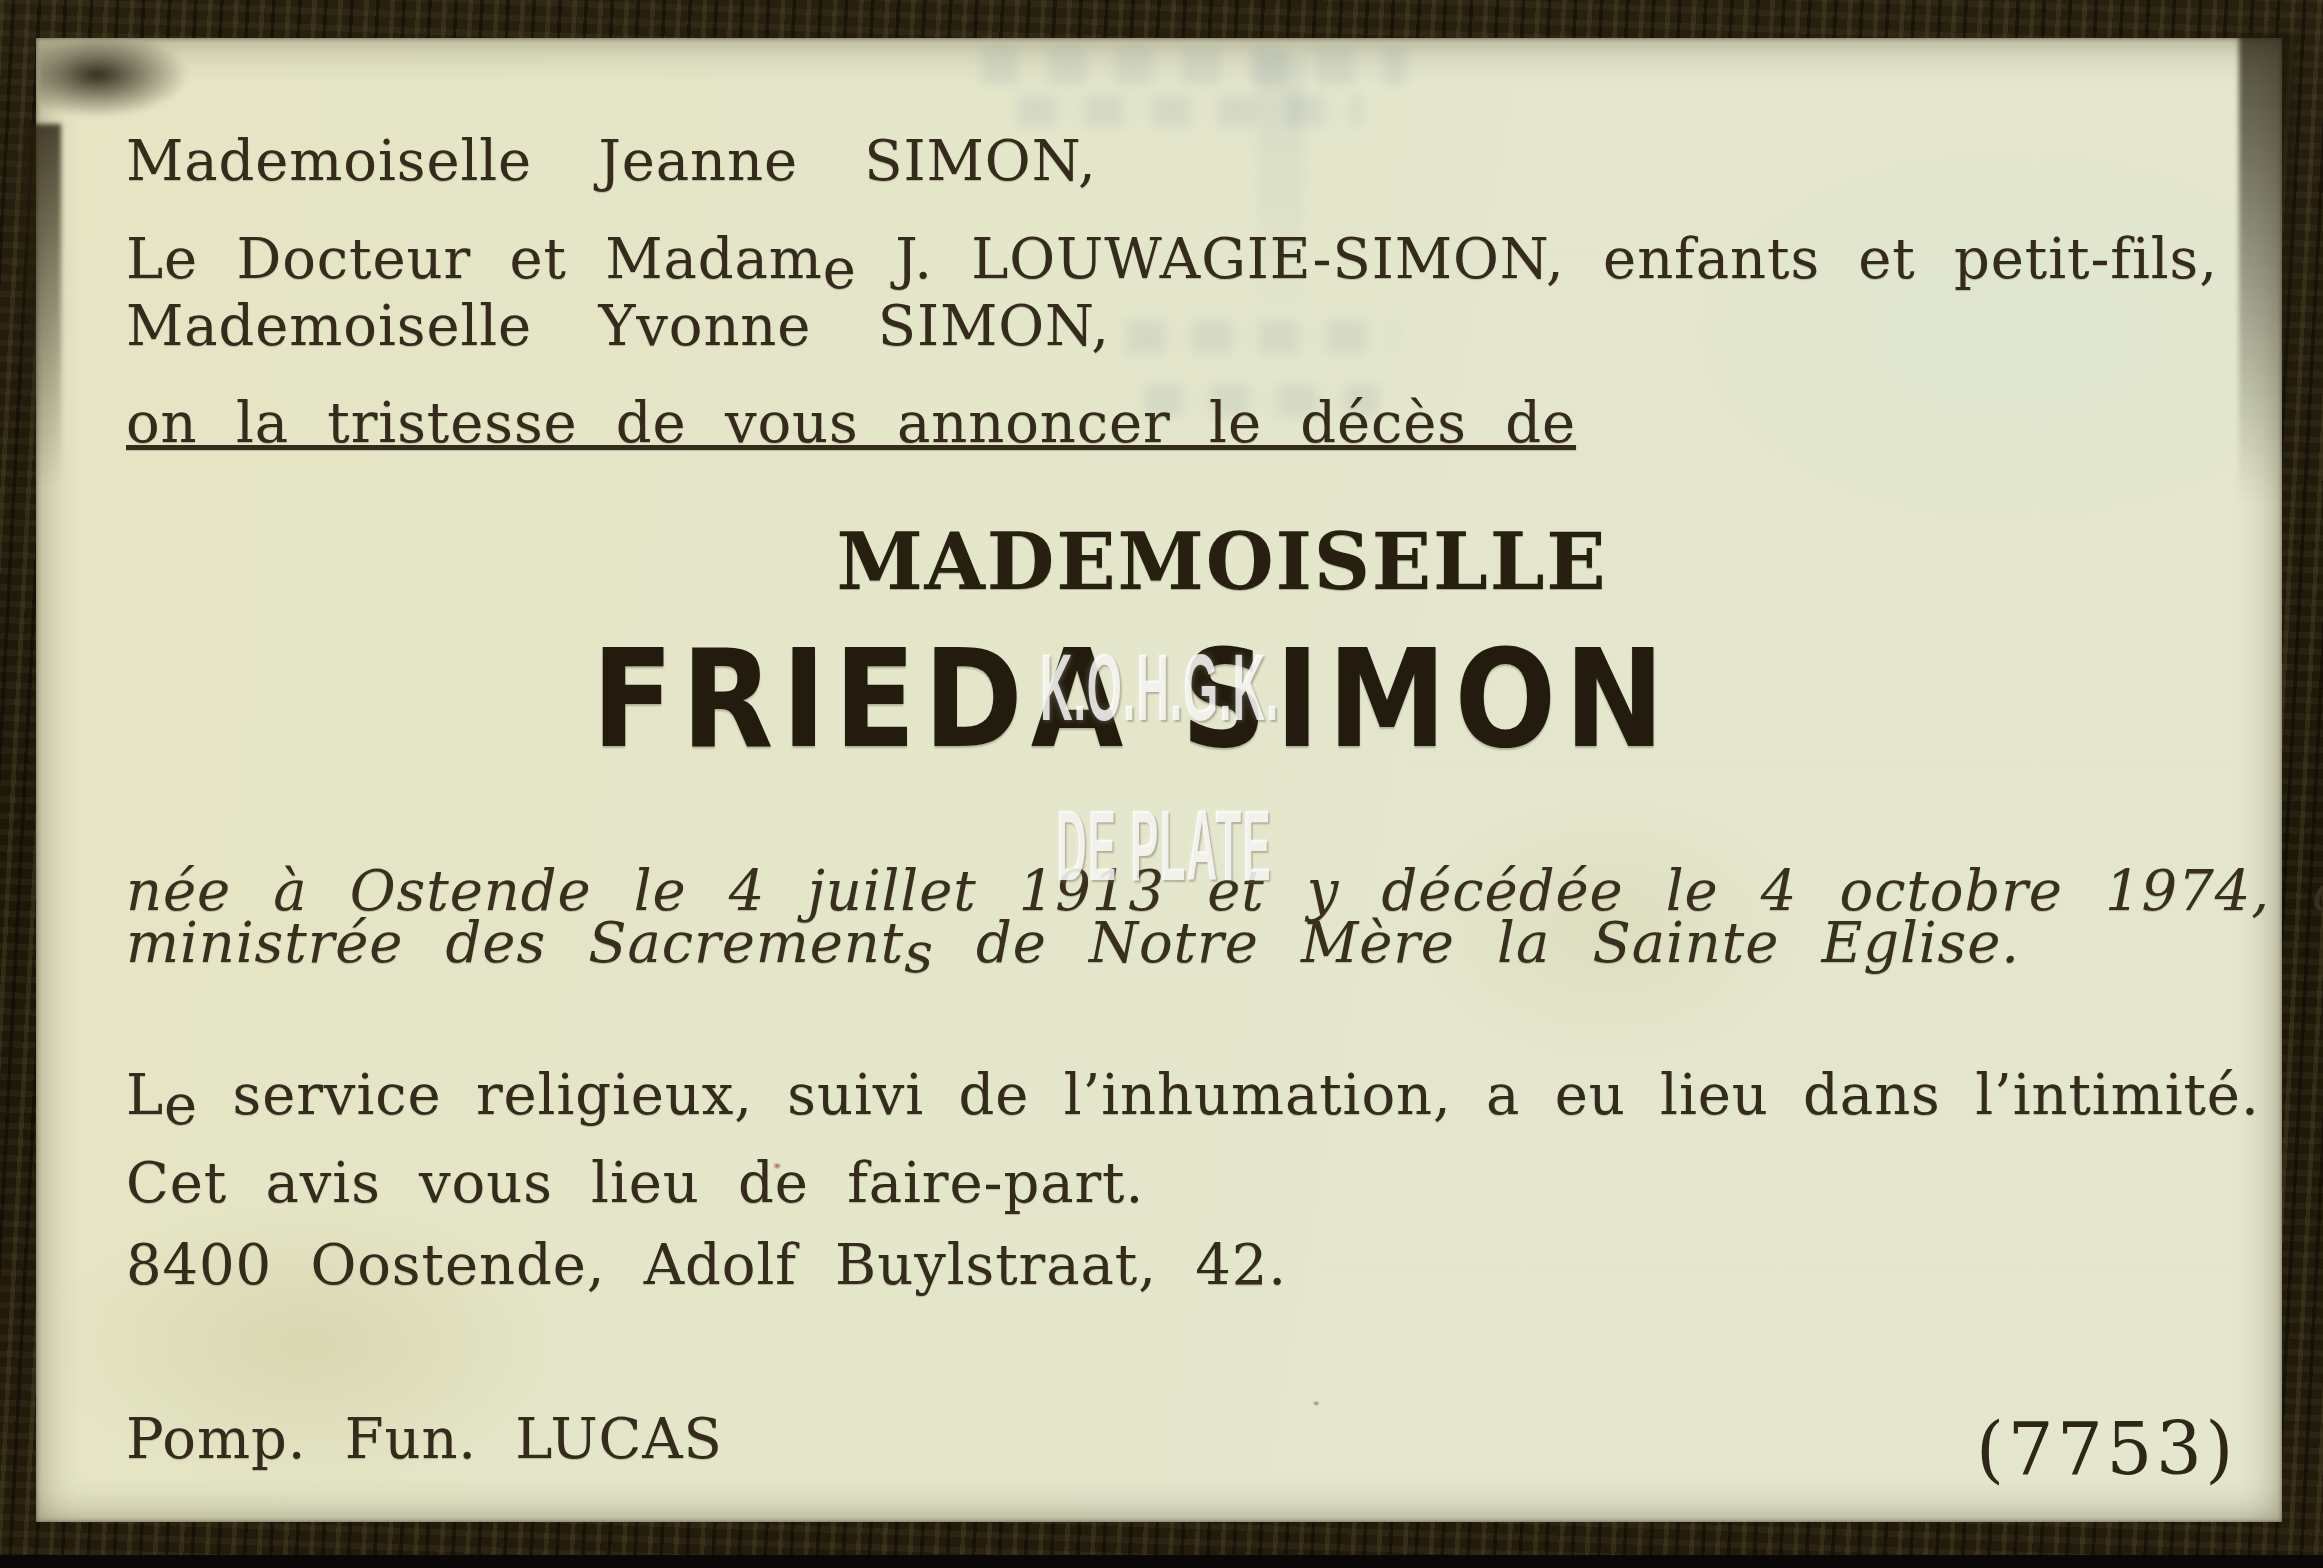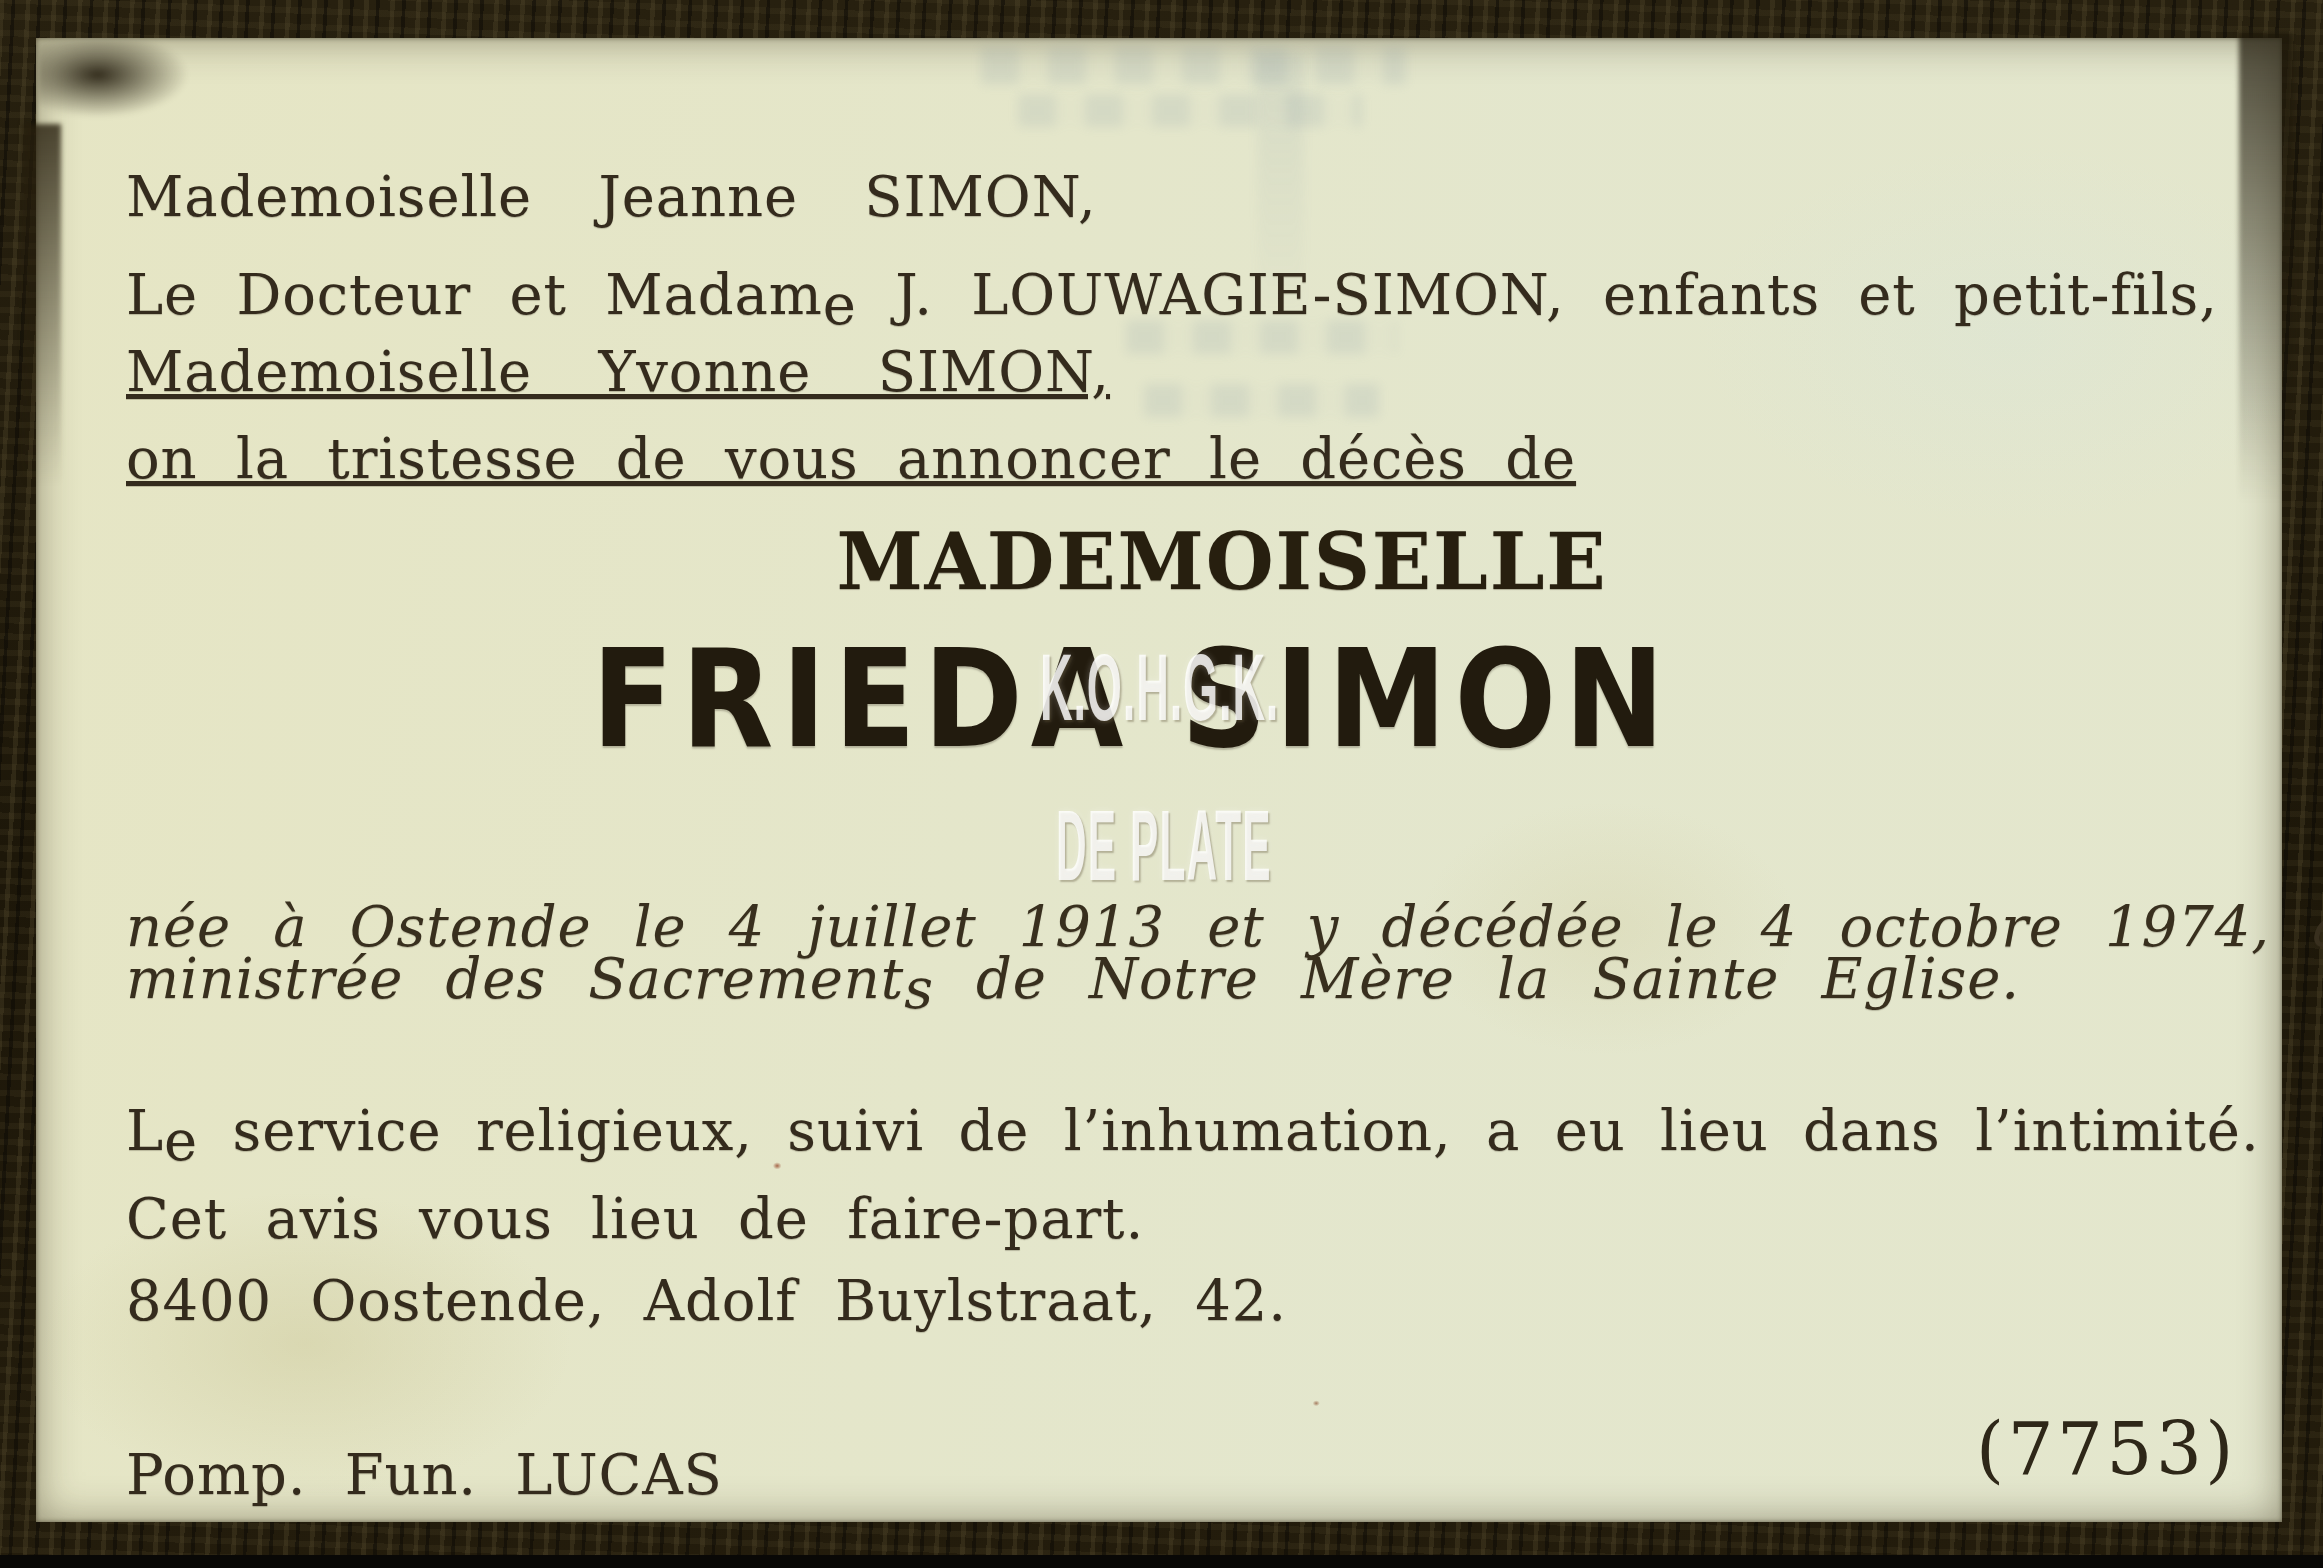--- a/index.html
+++ b/index.html
@@ -21,21 +21,20 @@
       radial-gradient(ellipse 4.5px 3.6px at 57% 92%, rgba(140,80,50,0.7), rgba(0,0,0,0) 80%),
       linear-gradient(100deg, rgba(228,222,168,0.20), rgba(212,226,214,0.14) 60%),
       #e6e7cb;
     box-shadow: inset 0 0 42px rgba(48,38,16,0.45), inset 0 0 5.4px rgba(30,24,10,0.55);
   }
   .line {
     position:absolute; left:90px; white-space:nowrap; line-height:1;
     font-family:"DejaVu Serif","Liberation Serif",serif;
     font-size:56px; color:#342b1d; letter-spacing:0.9px; z-index:2;
     text-shadow: 0 0.9px 0.9px rgba(52,43,29,0.25);
-    margin-top: 36px;
   }
   .gap-w { word-spacing:0.85em; }
   .gap-m { word-spacing:0.35em; }
   .gap-s { word-spacing:0.28em; }
   .it { font-style:italic; word-spacing:0.42em; color:#382f1e; }
   .drop { position:relative; top:0.17em; }
   .h1 {
     position:absolute; left:0; width:100%; text-align:center; line-height:1; z-index:2;
     font-family:"DejaVu Serif","Liberation Serif",serif; font-weight:bold;
     font-size:78px; letter-spacing:1.8px; color:#271f0f; transform:translateX(63px);
@@ -89,21 +88,21 @@
     <div class="ghost ghost-v" style="left:1221px; top:14.5px; width:47px; height:258px;"></div>
     <div class="ghost ghost-bar" style="left:1090px; top:282px; width:271px; height:34px;"></div>
     <div class="ghost ghost-bar" style="left:1108px; top:346px; width:235px; height:33px;"></div>
 
     <div class="smudge smudge-a"></div>
     <div class="smudge smudge-b"></div>
     <div class="smudge smudge-c"></div>
 
     <div class="line gap-w" style="top:95px;"><span>Mademoiselle Jeanne SIMON,</span></div>
     <div class="line gap-m" style="top:193px;"><span>Le Docteur et Madam</span><span class="drop">e</span><span> J. LOUWAGIE-SIMON, enfants et petit-fils,</span></div>
-    <div class="line gap-w" style="top:270px;text-decoration:underline;"><span>Mademoiselle Yvonne SIMON,</span></div>
+    <div class="line gap-w" style="top:260px;"><span>Mademoiselle Yvonne SIMON,</span></div>
     <div class="line gap-m" style="top:357px;text-decoration:underline;"><span>on la tristesse de vous annoncer le décès de</span></div>
 
     <div class="h1" style="top:485px;">MADEMOISELLE</div>
     <div class="h2" style="top:593px;">FRIEDA SIMON</div>
 
     <div class="wm wm1">K.O.H.G.K.</div>
     <div class="wm wm2">DE PLATE</div>
 
     <div class="line it" style="top:825px;"><span>née à Ostende le 4 juillet 1913 et y décédée le 4 octobre 1974, ad-</span></div>
     <div class="line it" style="top:877px;"><span>ministrée des Sacrement</span><span class="drop">s</span><span> de Notre Mère la Sainte Eglise.</span></div>

